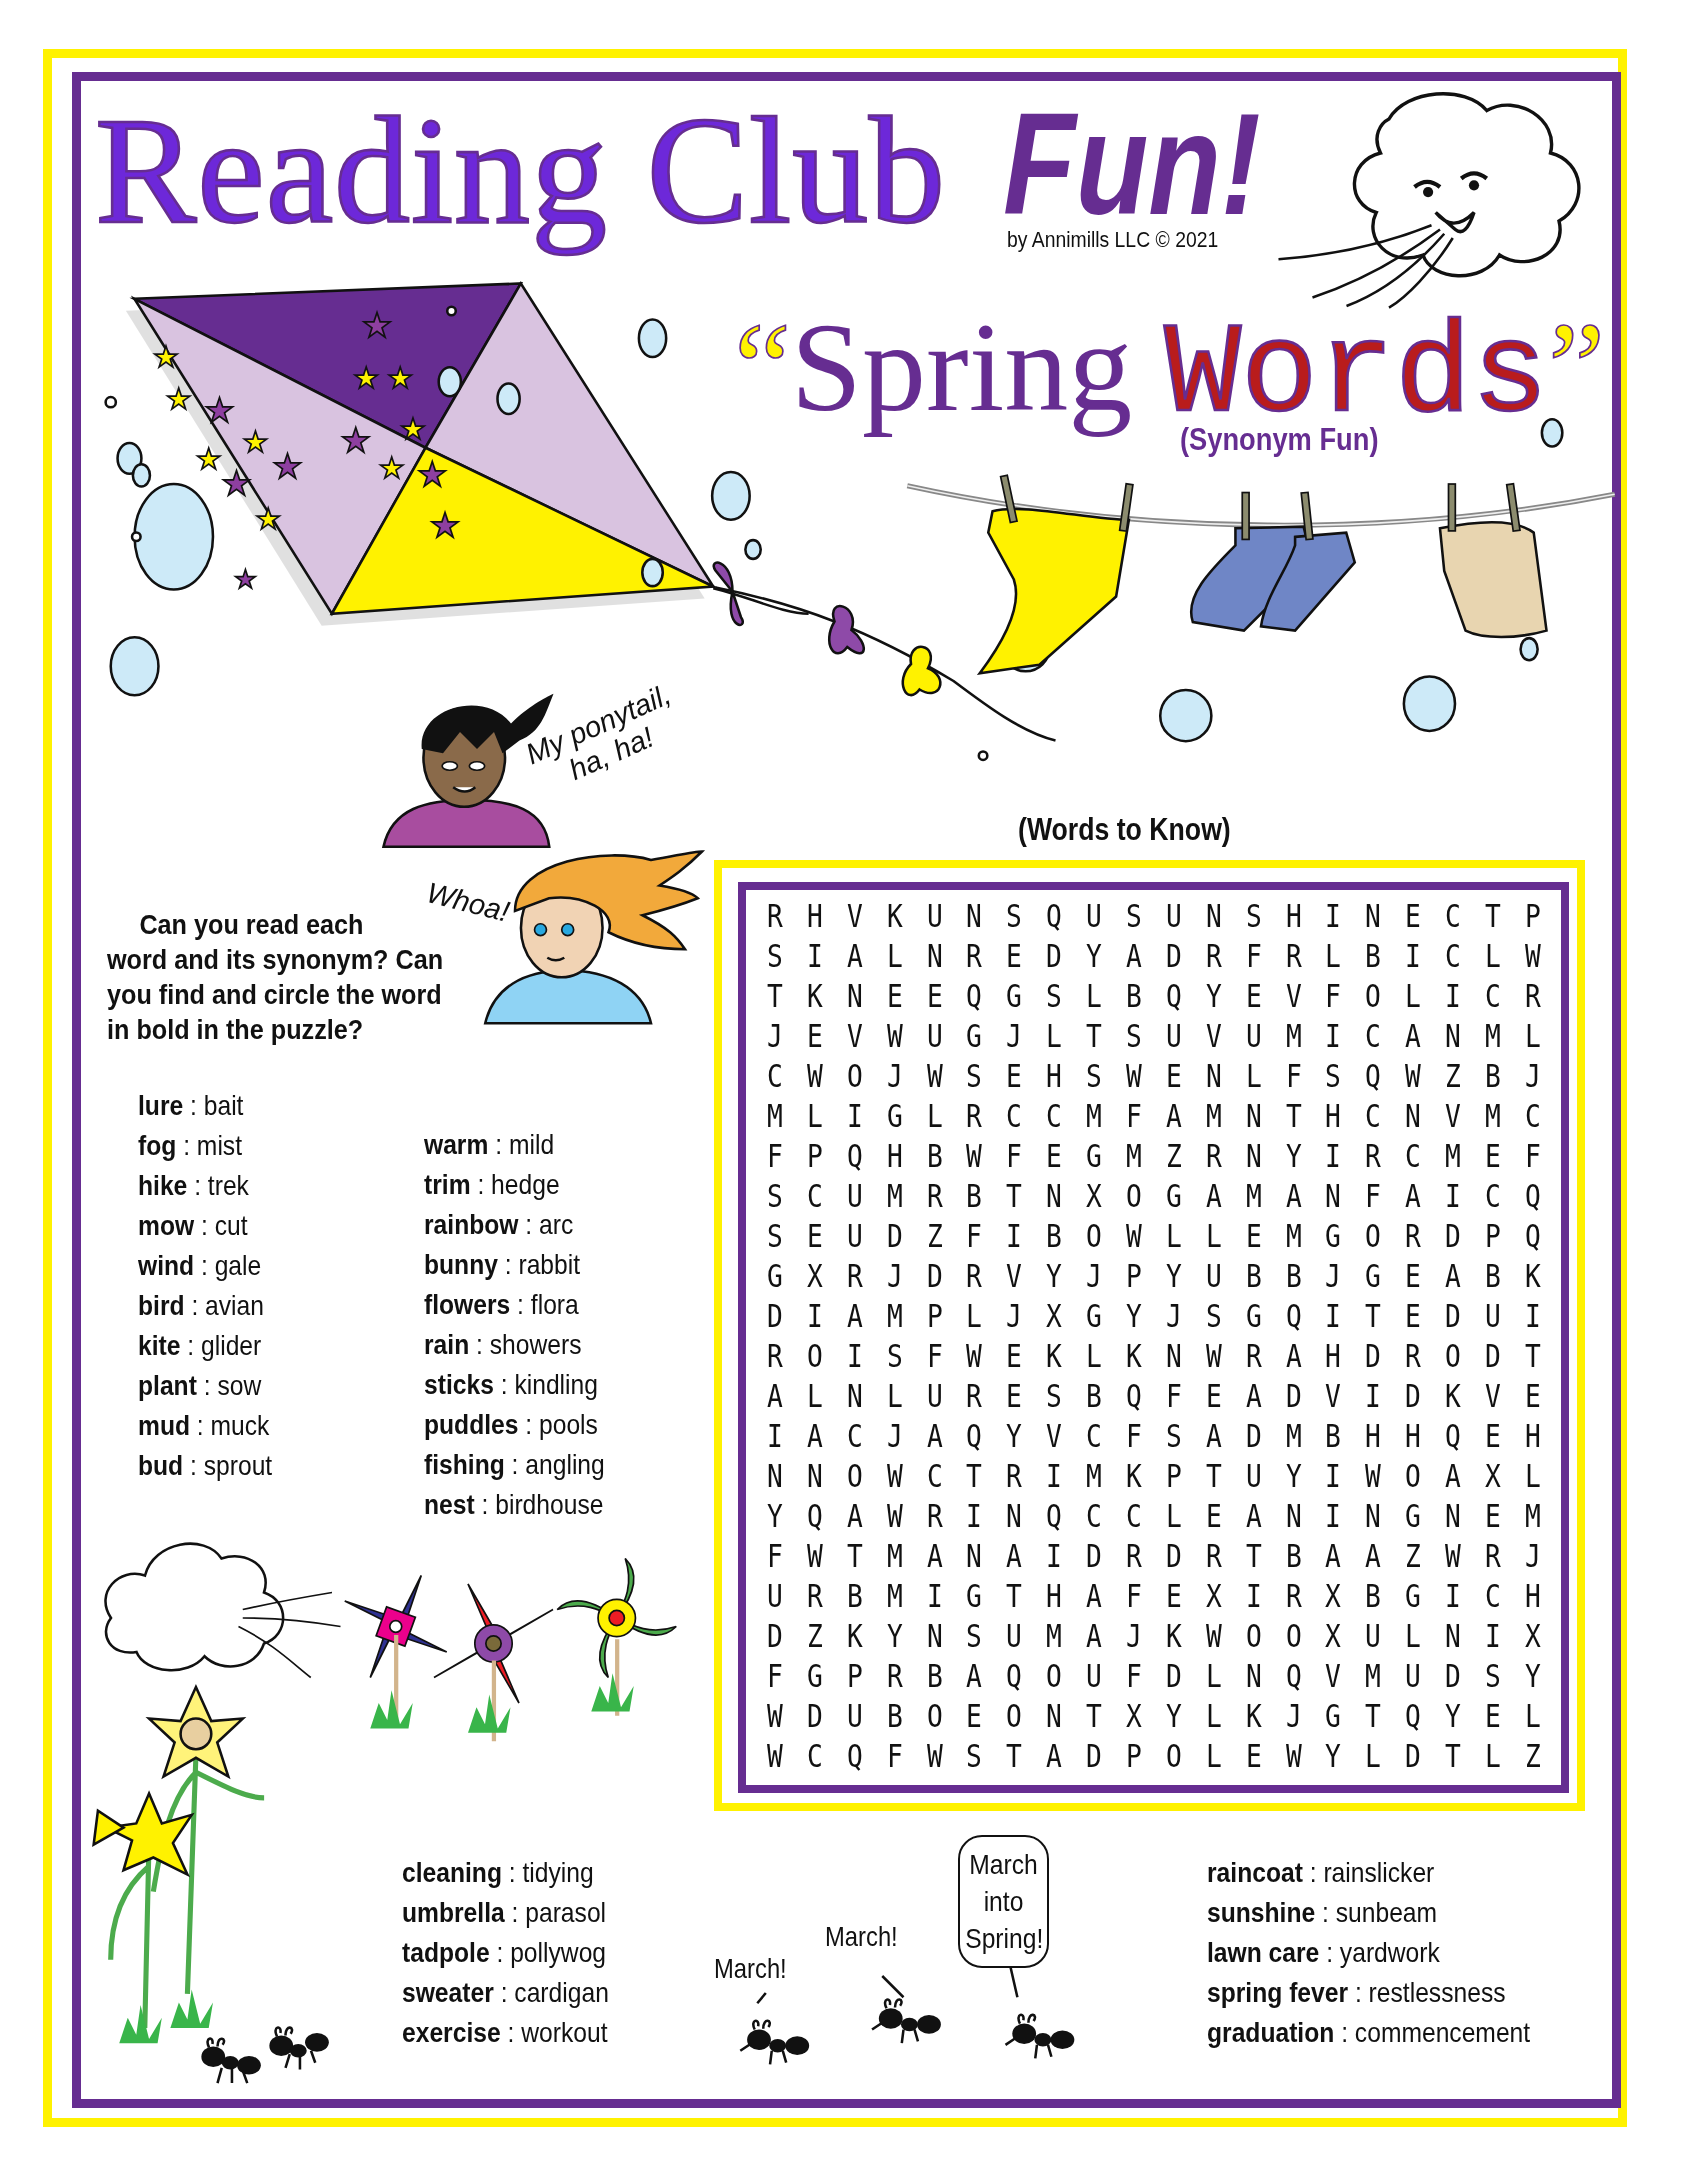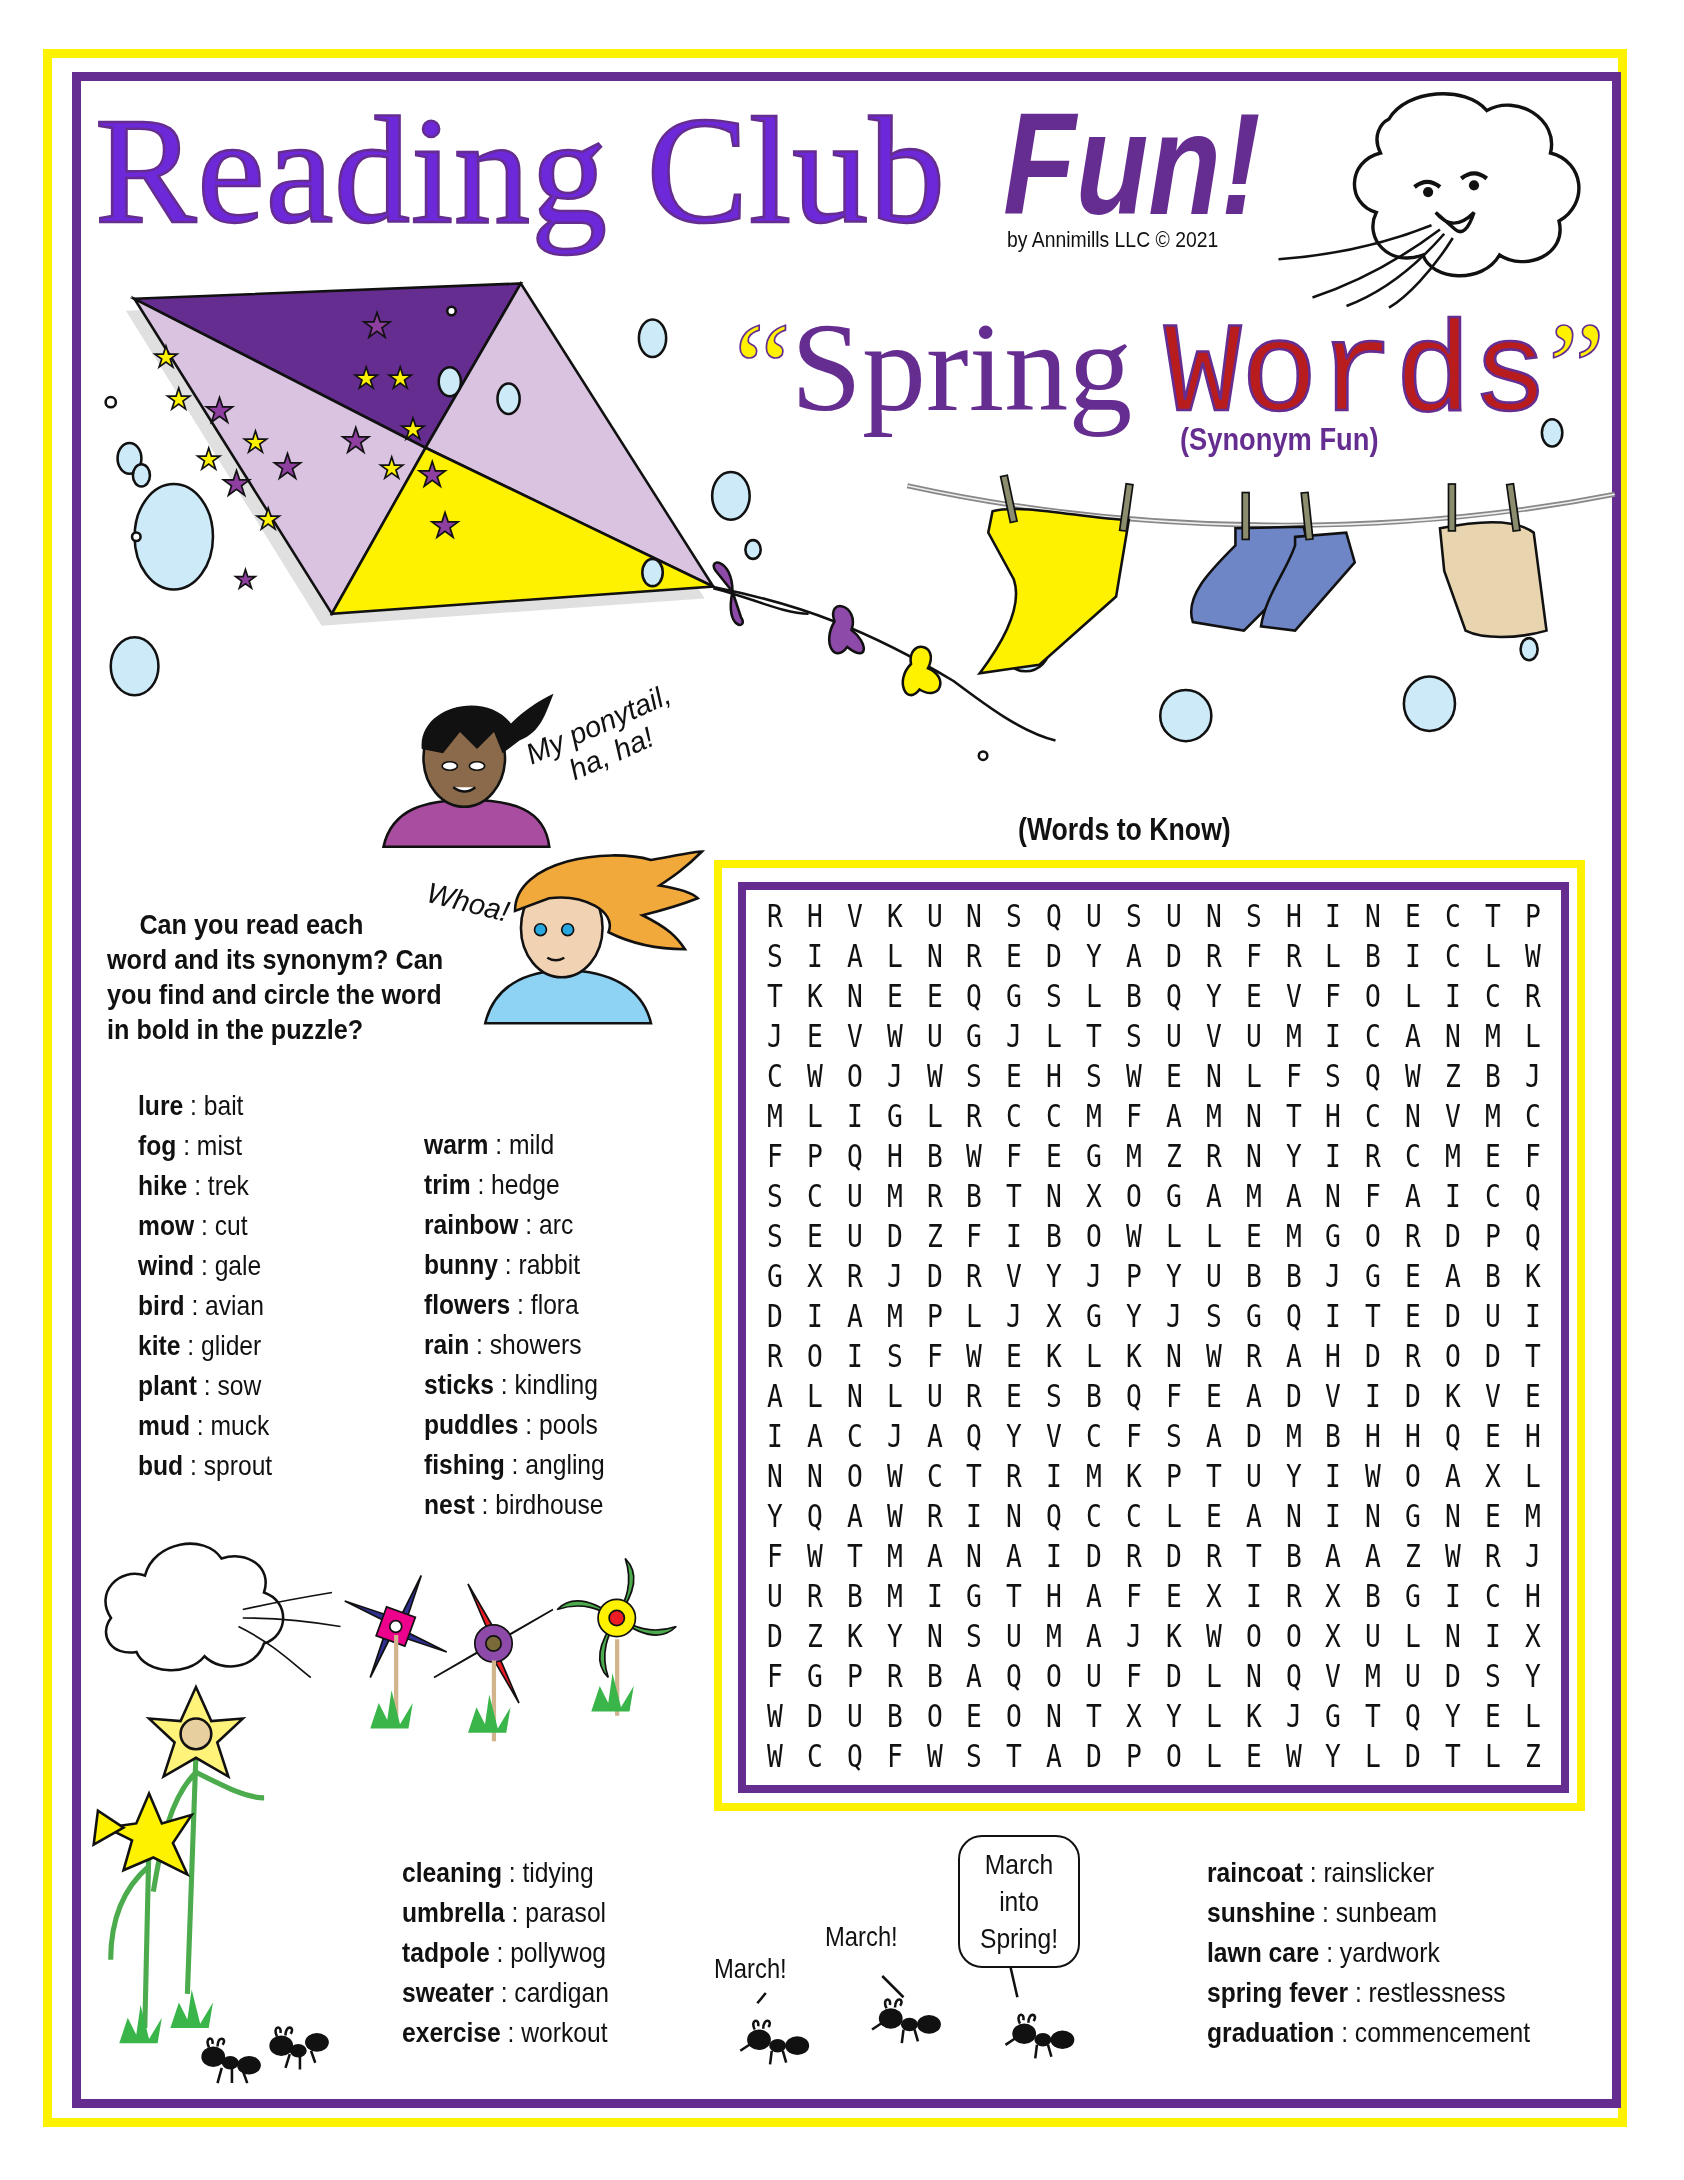--- a/index.html
+++ b/index.html
@@ -26,21 +26,21 @@
   .wordlist { font-size:28px; line-height:40px; transform:scaleX(0.88); transform-origin:left top; white-space:nowrap; }
   .wordlist b { font-weight:bold; }
   .wl-left { left:138px; top:1086px; }
   .wl-mid { left:424px; top:1125px; }
   .wl-bottom-left { left:402px; top:1853px; }
   .wl-bottom-right { left:1207px; top:1853px; }
   .speech { font-size:29px; font-style:italic; white-space:nowrap; }
   .ponytail { left:521px; top:741px; transform:rotate(-24deg); transform-origin:left top; line-height:32px; text-align:center; }
   .whoa { left:426px; top:886px; transform:rotate(14deg); }
   .march { font-size:28px; transform:scaleX(0.85); transform-origin:left top; white-space:nowrap; }
-  .bubble { left:958px; top:1835px; width:122px; height:133px; border:2.6px solid #111; border-radius:24px; box-sizing:border-box; font-size:28px; line-height:37px; text-align:center; padding-top:8.5px; }
+  .bubble { left:958px; top:1835px; width:91px; height:133px; border:2.6px solid #111; border-radius:24px; box-sizing:border-box; font-size:28px; line-height:37px; text-align:center; padding-top:8.5px; }
   .bubble span { display:block; transform:scaleX(0.88); }
   svg { position:absolute; overflow:visible; }
 </style>
 </head>
 <body>
 
 <div class="abs frame-outer"></div>
 <div class="abs frame-inner"></div>
 
 <div class="abs title">Reading Club</div>

